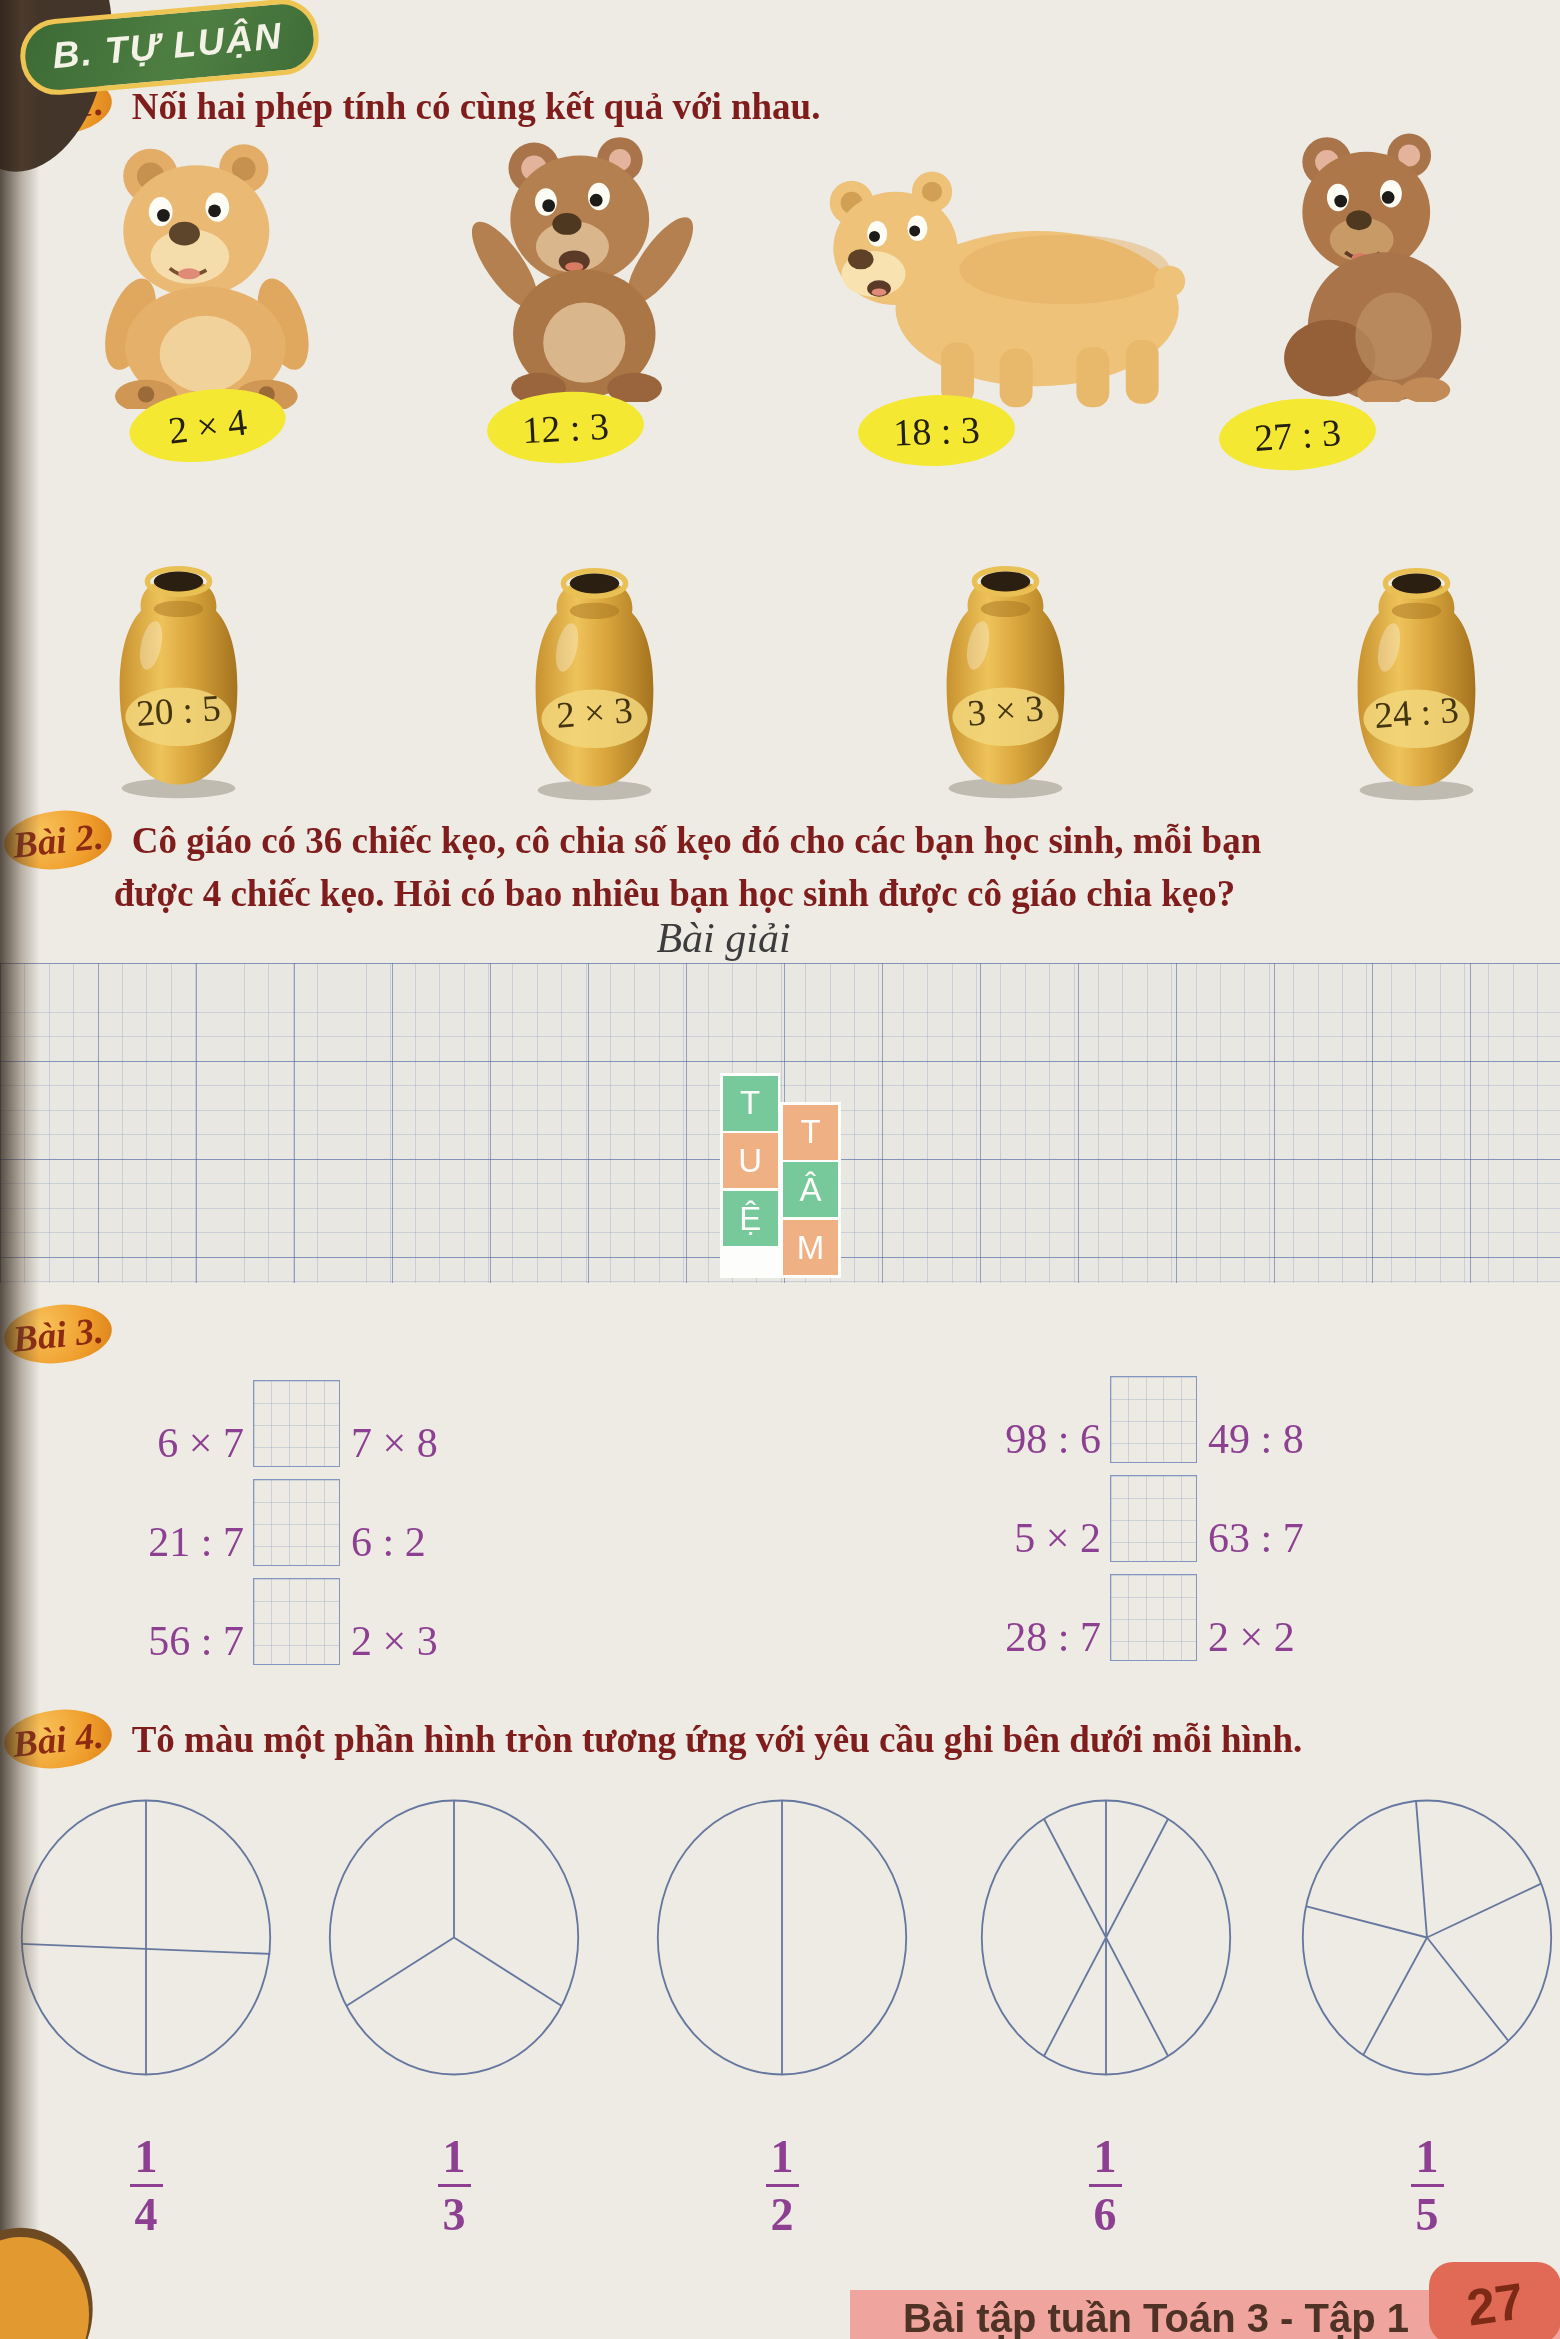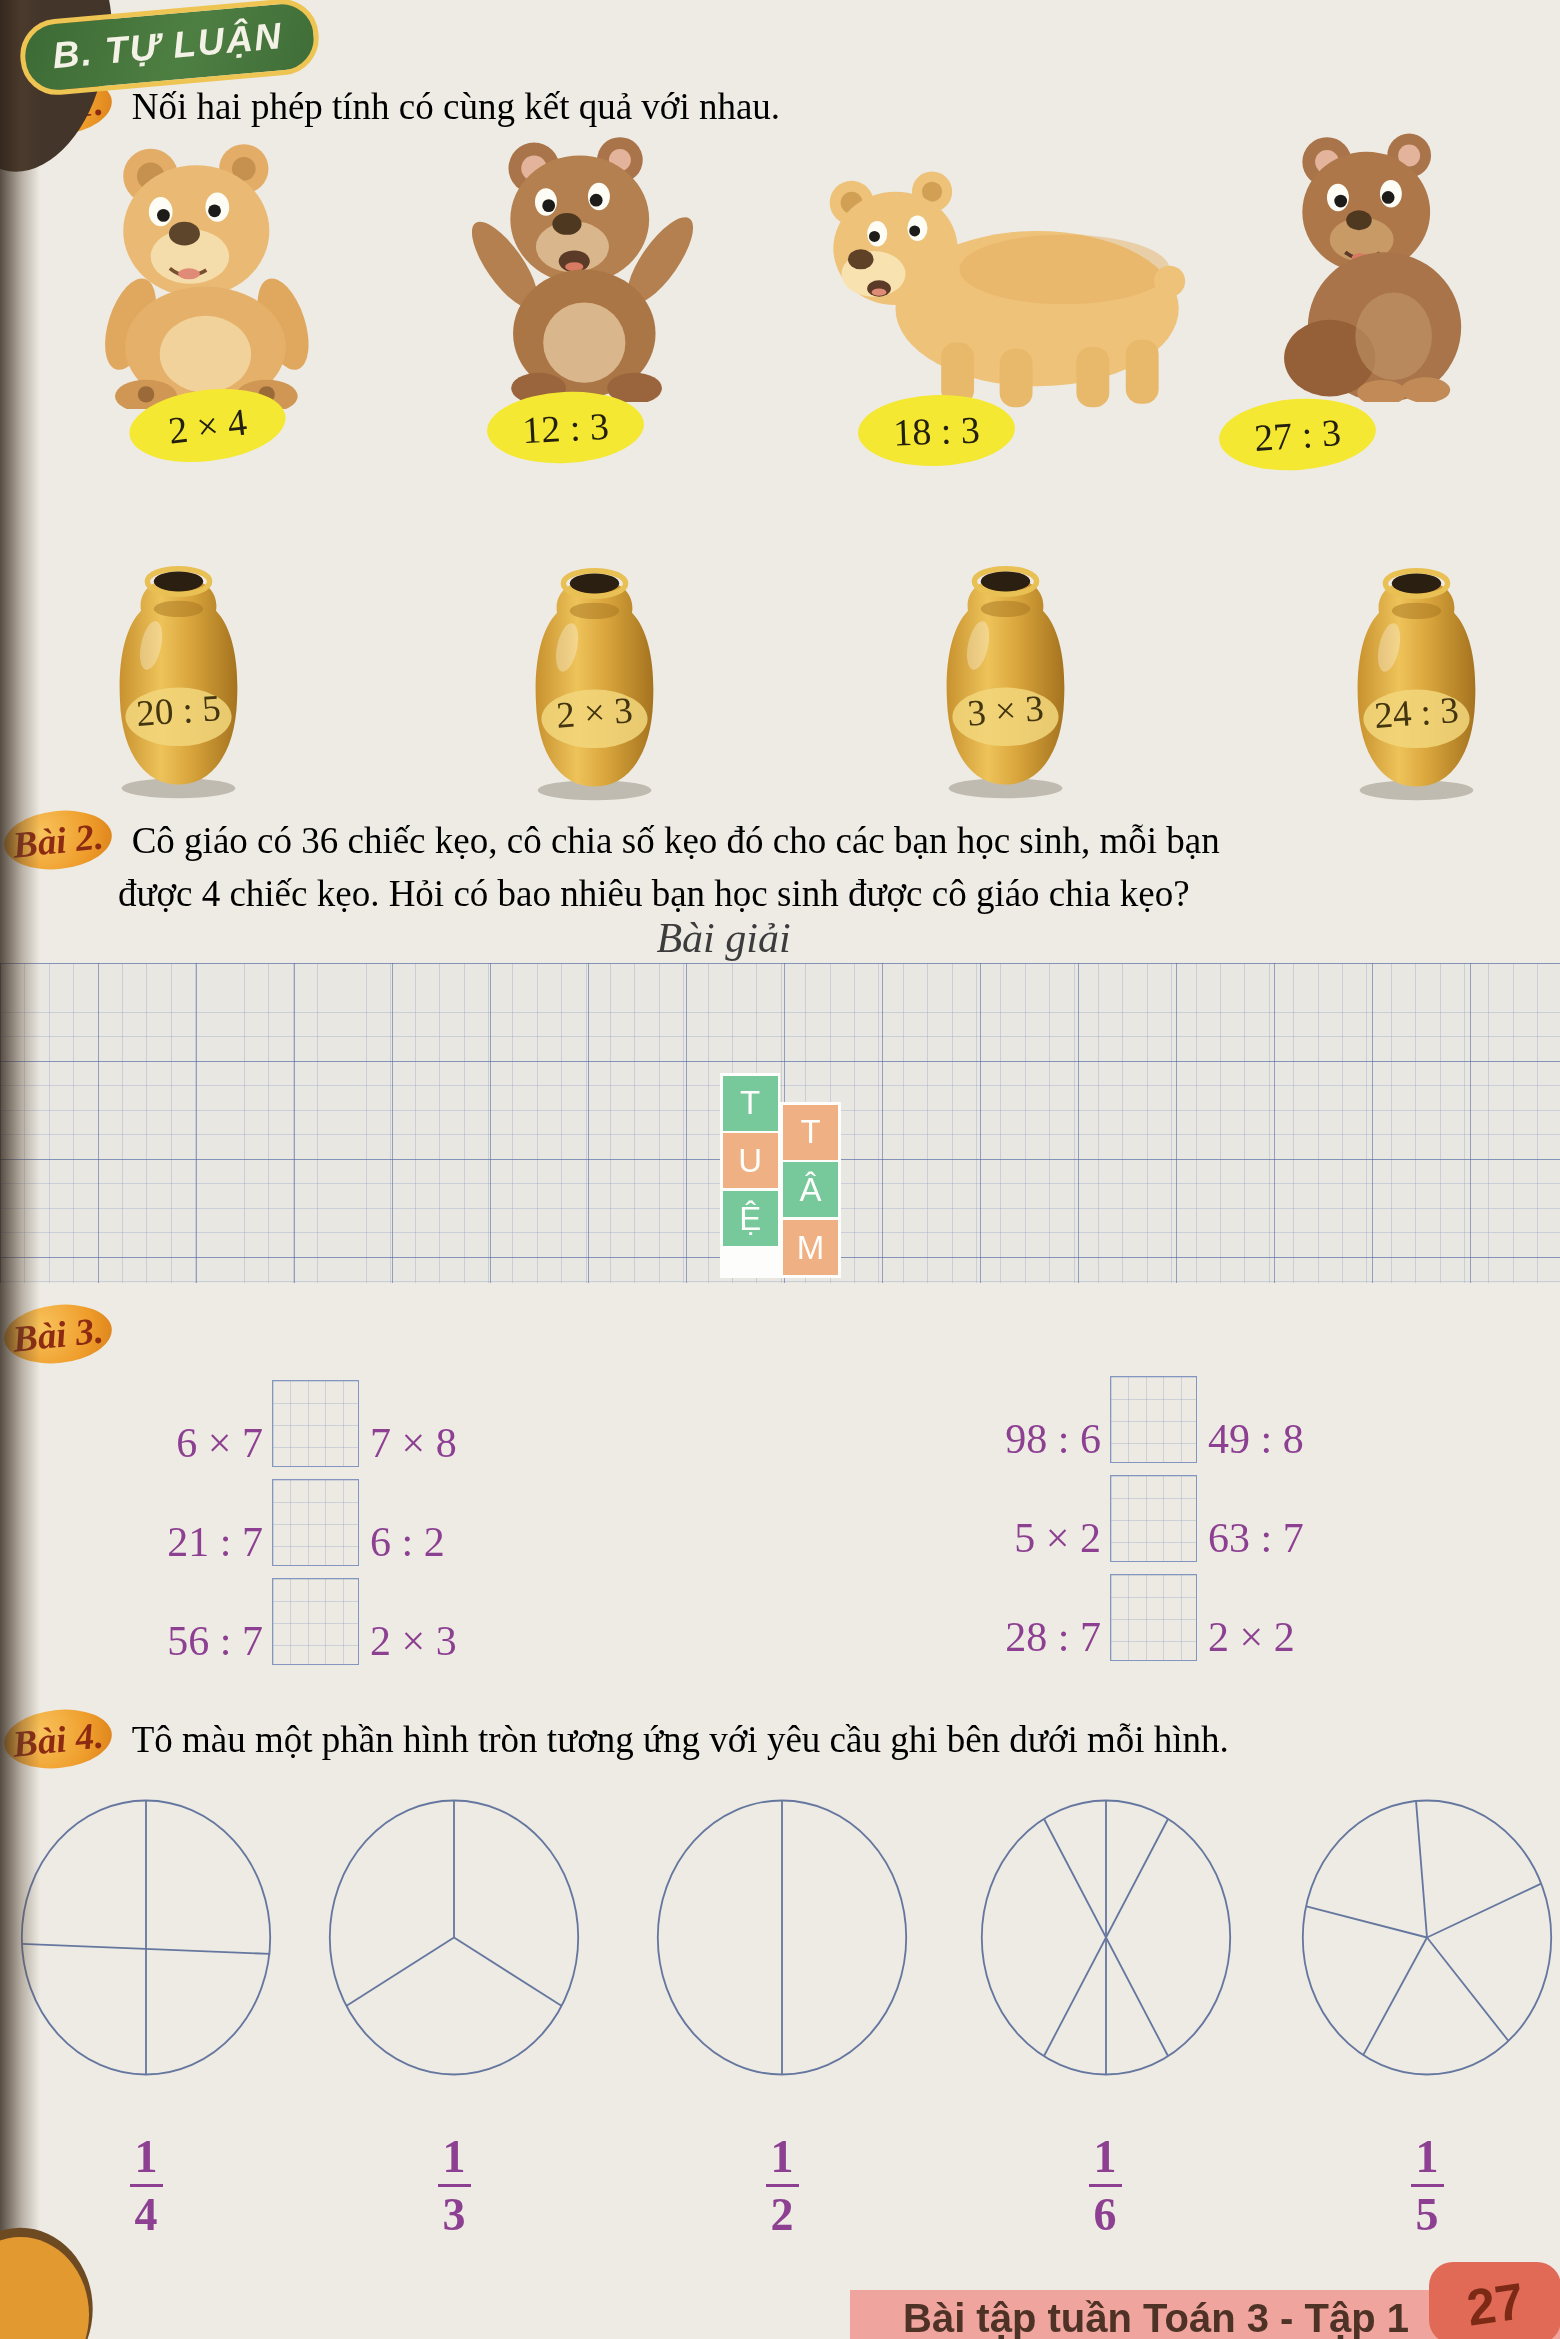--- a/index.html
+++ b/index.html
@@ -19,21 +19,21 @@
        border-radius:37px;padding:11px 31px 12.8px 27.4px;}
   .section-badge span{font-family:"Liberation Sans",sans-serif;font-style:italic;font-weight:bold;
        font-size:37px;color:#f4f2e6;letter-spacing:1.8px;}
   
   .bai-badge{display:inline-flex;align-items:center;justify-content:center;
        min-width:108px;height:58px;border-radius:50%;
        background:radial-gradient(circle at 35% 35%,#f8c35c,#ef9e2c 60%,#d97e18);
        color:#8c2b12;font-style:italic;font-weight:bold;font-size:37px;transform:rotate(-6deg);
        flex:0 0 auto;}
   .ex-header{position:absolute;display:flex;align-items:flex-start;gap:20px;z-index:3;}
-  .prompt-blue{color:#000000;font-weight:normal;font-size:37px;line-height:48px;padding-top:5.5px;}
+  .prompt-blue{color:#7f1d1d;font-weight:bold;font-size:37px;line-height:48px;padding-top:5.5px;}
   .ex1{left:3.7px;top:77px;}
   .ex2{left:3.7px;top:811px;}
   .ex3{left:3.7px;top:1305px;}
   .ex4{left:3.7px;top:1710px;}
   
   .bear{position:absolute;z-index:2;}
   .op-oval{position:absolute;width:157px;height:71px;border-radius:50%;background:#f4e832;
       display:flex;align-items:center;justify-content:center;z-index:3;
       font-size:38px;color:#23200f;font-weight:500;}
   
@@ -54,21 +54,21 @@
         repeating-linear-gradient(to bottom,rgba(140,155,195,.33) 0 0.9px,transparent 0.9px 24.5px);}
   
   .watermark{position:absolute;left:720px;top:1073px;display:flex;z-index:2;}
   .wm-col{display:flex;flex-direction:column;gap:2.7px;background:#fdfdfb;padding:2.7px;}
   .wm-col.c2{margin-left:0px;margin-top:29px;height:max-content;}
   .wm-sq{width:55px;height:55px;display:flex;align-items:center;justify-content:center;
       font-family:"Liberation Sans",sans-serif;font-size:33px;color:#fdfdfb;}
   .wm-green{background:#77c89b;} .wm-orange{background:#efb083;}
   
   .cmp-col{position:absolute;z-index:3;}
-  .cmp-col.left{left:142px;top:1380px;}
+  .cmp-col.left{left:123px;top:1380px;}
   .cmp-col.right{left:980px;top:1376px;}
   .cmp-row{display:flex;align-items:flex-end;margin-bottom:12px;}
   .expr{font-size:42px;color:#8d4092;line-height:1.05;padding-bottom:1.8px;}
   .expr.l{min-width:121px;text-align:right;padding-right:9.1px;}
   .expr.r{padding-left:11px;font-family:Liberation Serif, serif;}
   .answer-box{width:85px;height:85px;border:1.8px solid #8296c0;background-color:#eceae3;
       background-image:
         repeating-linear-gradient(to right,rgba(130,150,190,.3) 0 0.9px,transparent 0.9px 17.4px),
         repeating-linear-gradient(to bottom,rgba(130,150,190,.3) 0 0.9px,transparent 0.9px 22px);}
   

